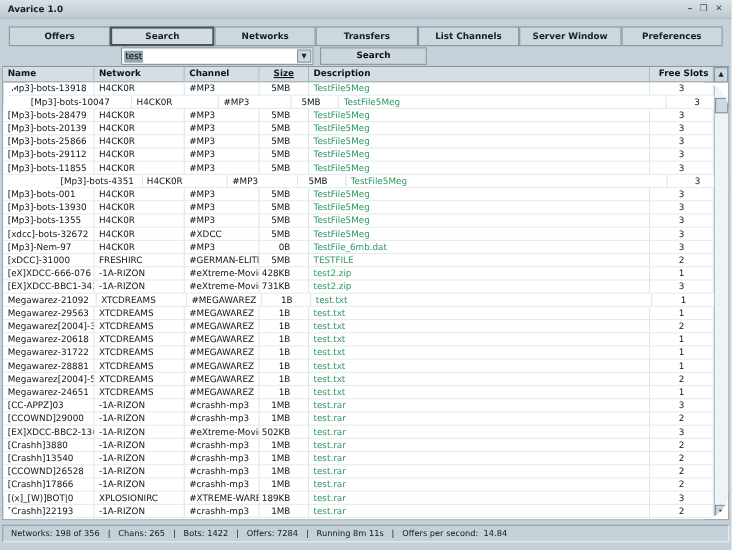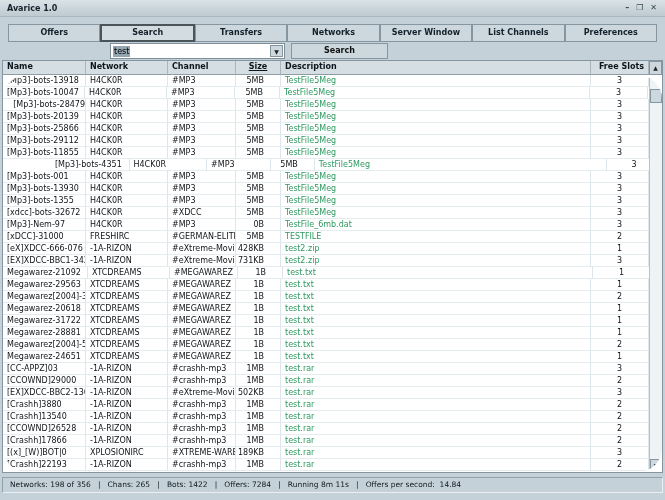--- a/index.html
+++ b/index.html
@@ -109,24 +109,24 @@
   <span class="win-controls">
     <span class="win-btn">–</span>
     <span class="win-btn">❒</span>
     <span class="win-btn">✕</span>
   </span>
 </div>
 
 <div class="tabbar">
     <div class="tab">Offers</div>
     <div class="tab selected">Search</div>
+    <div class="tab">Networks</div>
     <div class="tab">Transfers</div>
-    <div class="tab">Networks</div>
+    <div class="tab">List Channels</div>
     <div class="tab">Server Window</div>
-    <div class="tab">List Channels</div>
     <div class="tab">Preferences</div>
   </div>
 
 <div class="combobox">
   <span class="combo-text">test</span>
   <span class="combo-drop">▼</span>
 </div>
 <div class="search-btn">Search</div>
 
 <div class="table-wrap">
@@ -144,29 +144,29 @@
 
     <div class="trow">
         <div class="tcell name" style="width: 83px;">[Mp3]-bots-13918</div>
         <div class="tcell network" style="width: 82px;">H4CK0R</div>
         <div class="tcell channel" style="width: 68px;">#MP3</div>
         <div class="tcell size" style="width: 45px;">5MB</div>
         <div class="tcell desc" style="width: 310px;">TestFile5Meg</div>
         <div class="tcell slots" style="width: 58px;">3</div>
       </div>
       <div class="trow">
-        <div class="tcell name" style="width: 82px;">[Mp3]-bots-10047</div>
-        <div class="tcell network" style="width: 82px;">H4CK0R</div>
-        <div class="tcell channel" style="width: 68px;">#MP3</div>
-        <div class="tcell size" style="width: 45px;">5MB</div>
-        <div class="tcell desc" style="width: 310px;">TestFile5Meg</div>
-        <div class="tcell slots" style="width: 58px;">3</div>
-      </div>
-      <div class="trow">
-        <div class="tcell name" style="width: 83px; text-align: right;">[Mp3]-bots-28479</div>
+        <div class="tcell name" style="width: 100px; margin-left: 21px;">[Mp3]-bots-10047</div>
+        <div class="tcell network" style="width: 82px;">H4CK0R</div>
+        <div class="tcell channel" style="width: 68px;">#MP3</div>
+        <div class="tcell size" style="width: 45px;">5MB</div>
+        <div class="tcell desc" style="width: 310px;">TestFile5Meg</div>
+        <div class="tcell slots" style="width: 58px;">3</div>
+      </div>
+      <div class="trow">
+        <div class="tcell name" style="width: 83px;">[Mp3]-bots-28479</div>
         <div class="tcell network" style="width: 82px;">H4CK0R</div>
         <div class="tcell channel" style="width: 68px;">#MP3</div>
         <div class="tcell size" style="width: 45px;">5MB</div>
         <div class="tcell desc" style="width: 310px;">TestFile5Meg</div>
         <div class="tcell slots" style="width: 58px;">3</div>
       </div>
       <div class="trow">
         <div class="tcell name" style="width: 83px;">[Mp3]-bots-20139</div>
         <div class="tcell network" style="width: 82px;">H4CK0R</div>
         <div class="tcell channel" style="width: 68px;">#MP3</div>

